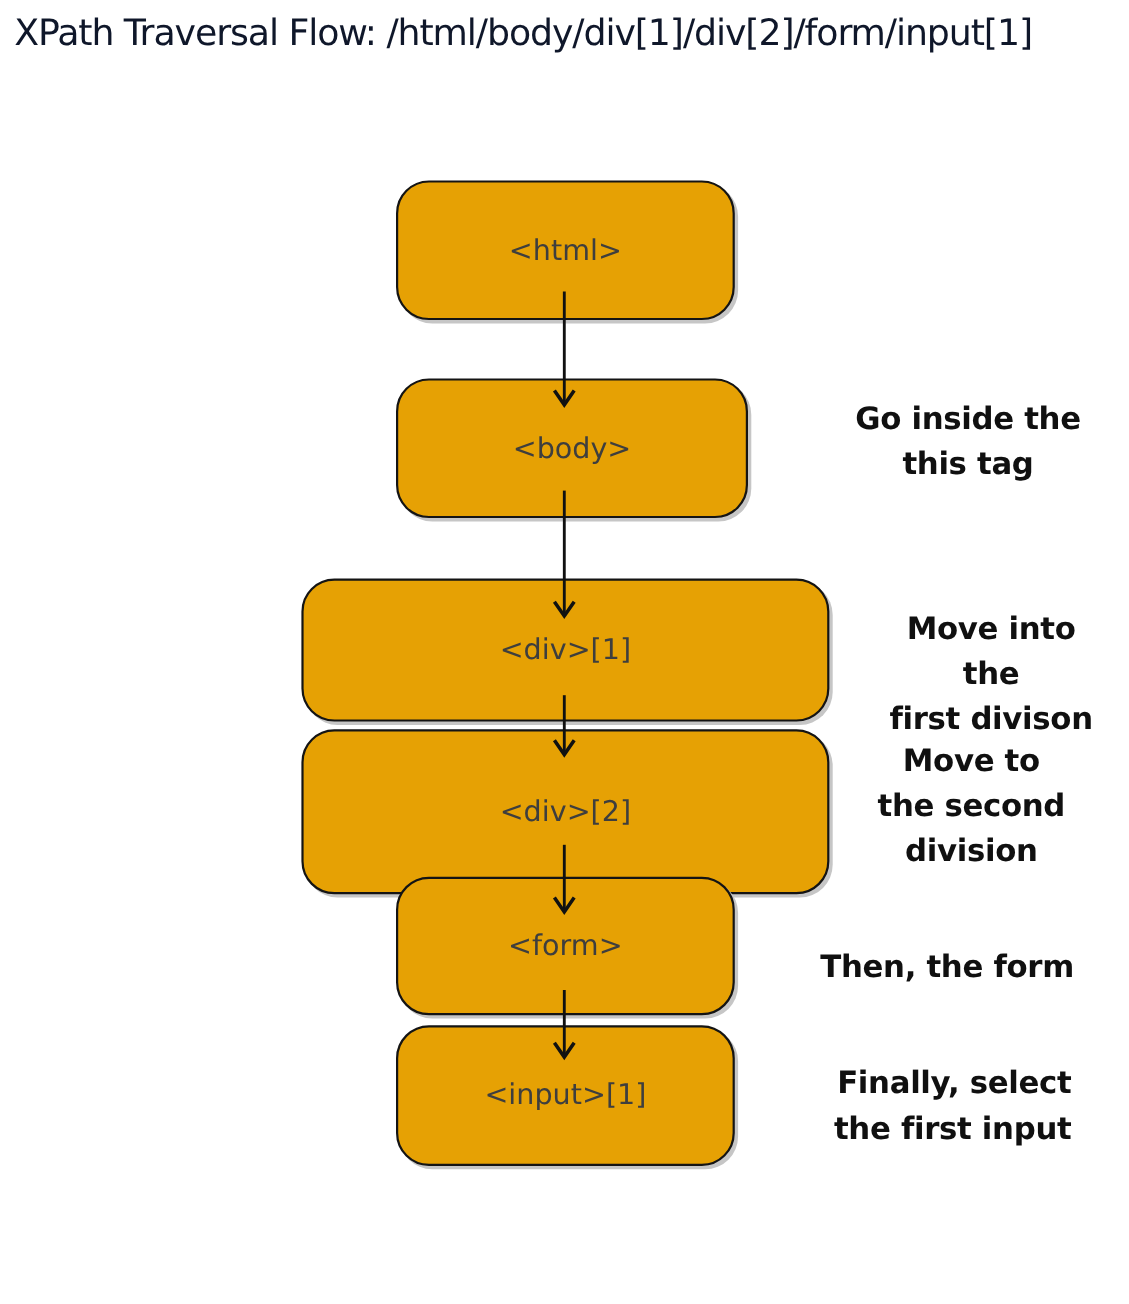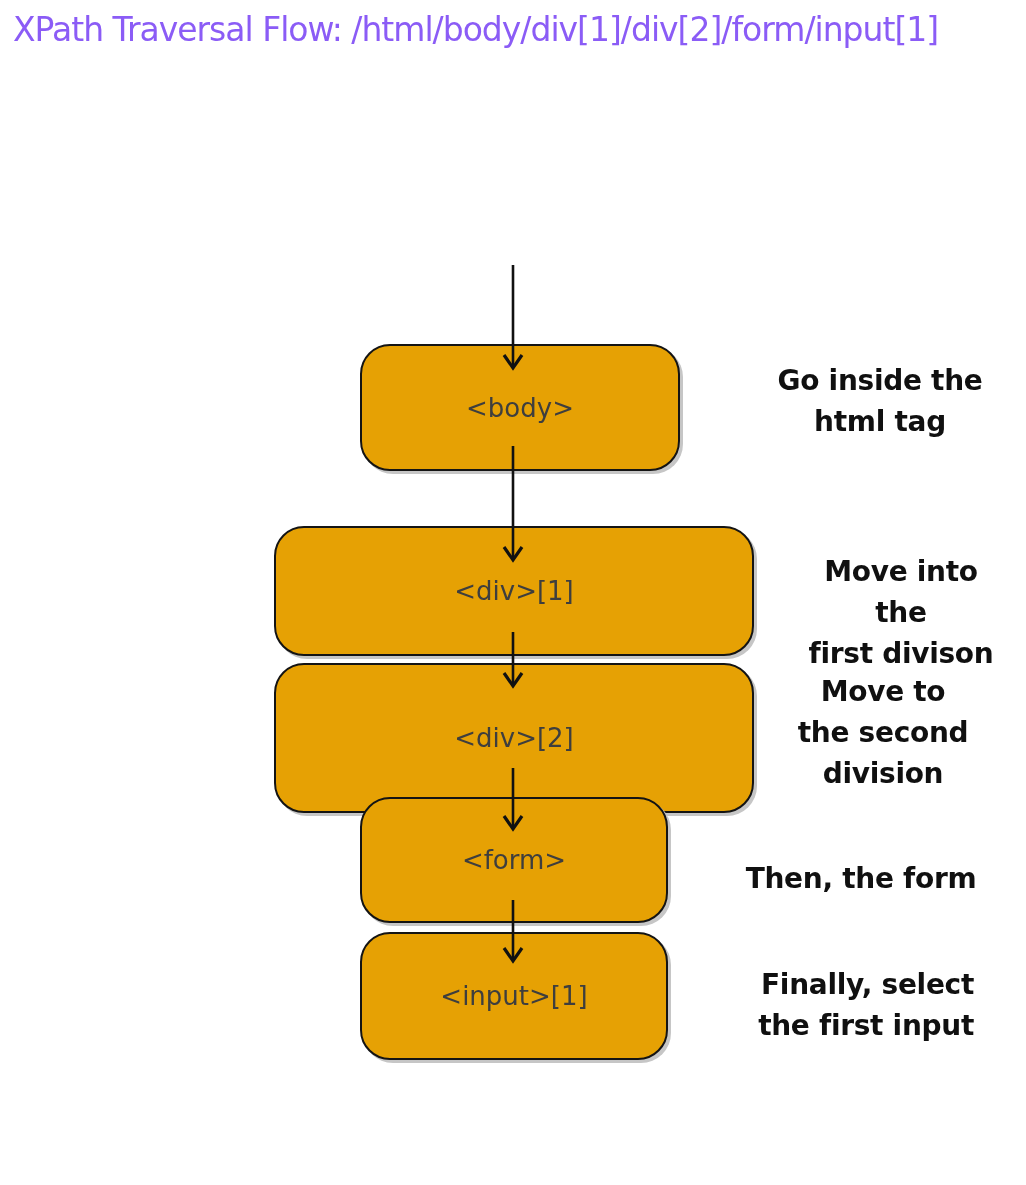--- a/index.html
+++ b/index.html
@@ -12,21 +12,21 @@
     overflow: hidden;
     font-family: "DejaVu Sans", "Liberation Sans", sans-serif;
   }
   .title {
     position: absolute;
     left: 13px;
     top: 10px;
     font-size: 33px;
     font-weight: normal;
     letter-spacing: -1px;
-    color: #8b5cf6;
+    color: #0f172a;
     white-space: nowrap;
   }
   .node {
     position: absolute;
     background: #e6a104;
     border: 2.5px solid #141414;
     border-radius: 30px;
     box-shadow: 3px 3px 0 #c6c6c6;
     display: flex;
     align-items: center;
@@ -66,39 +66,42 @@
     pointer-events: none;
   }
 </style>
 </head>
 <body>
 
 <div class="canvas">
 
   <h1 class="title">XPath Traversal Flow: /html/body/div[1]/div[2]/form/input[1]</h1>
 
+  <div class="node n0">
+    <span class="tag-text">&lt;html&gt;</span>
+  </div>
   <div class="node n1">
     <span class="tag-text">&lt;body&gt;</span>
   </div>
   <div class="node n2">
     <span class="tag-text">&lt;div&gt;[1]</span>
   </div>
   <div class="node n3">
     <span class="tag-text">&lt;div&gt;[2]</span>
   </div>
   <div class="node n4">
     <span class="tag-text">&lt;form&gt;</span>
   </div>
   <div class="node n5">
     <span class="tag-text">&lt;input&gt;[1]</span>
   </div>
 
   <div class="side-label l1">
     <div>Go inside the</div>
-    <div>html tag</div>
+    <div>this tag</div>
   </div>
   <div class="side-label l2">
     <div>Move into the</div>
     <div>first divison</div>
   </div>
   <div class="side-label l3">
     <div>Move to</div>
     <div>the second</div>
     <div>division</div>
   </div>

